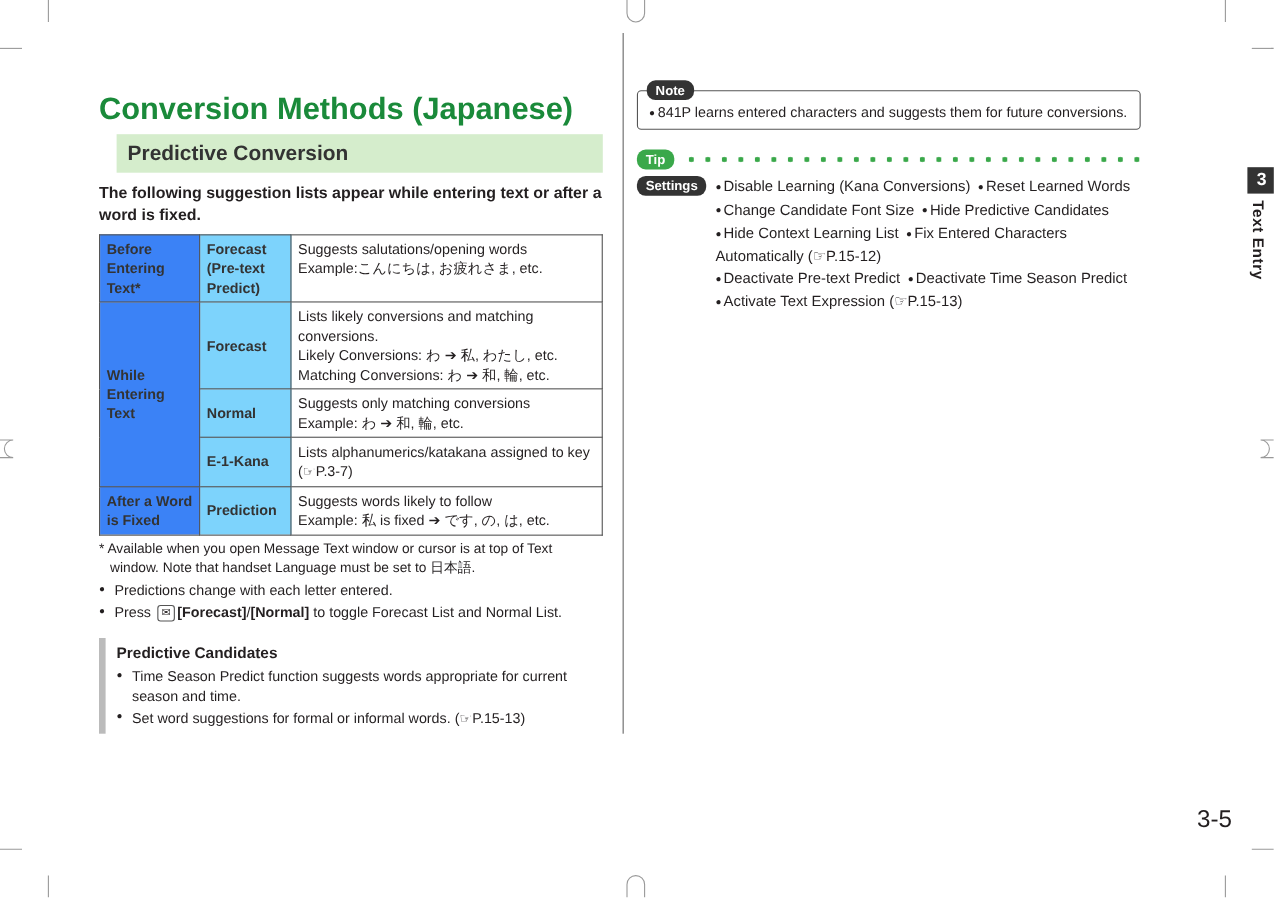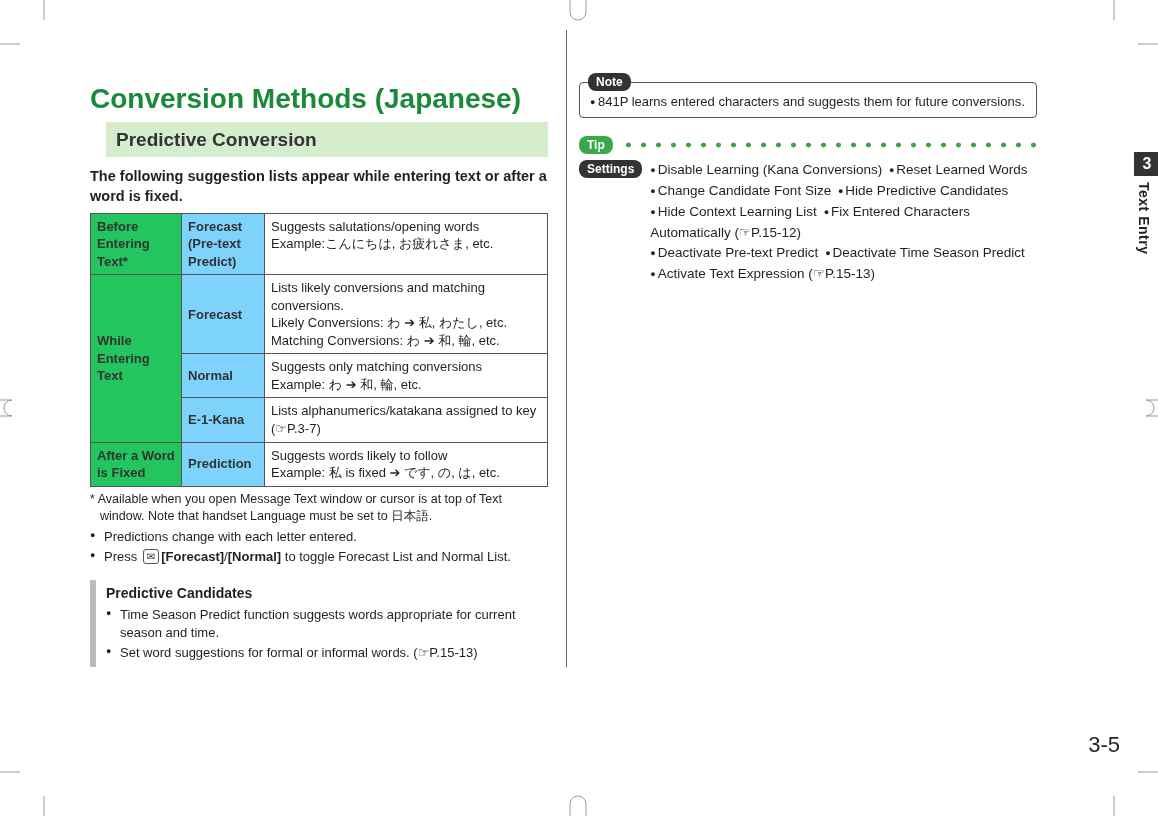--- a/index.html
+++ b/index.html
@@ -62,21 +62,21 @@
     border-collapse: collapse;
     width: 100%;
     font-size: 13px;
   }
   table.conv td {
     border: 1px solid #555;
     padding: 4px 6px;
     vertical-align: top;
   }
   table.conv td.hdr {
-    background: #22c55e;
+    background: #3b82f6;
     font-weight: 700;
     color: #333;
     vertical-align: middle;
   }
   table.conv td.hdr2 {
     background: #7dd3fc;
     font-weight: 700;
     color: #333;
     vertical-align: middle;
   }

